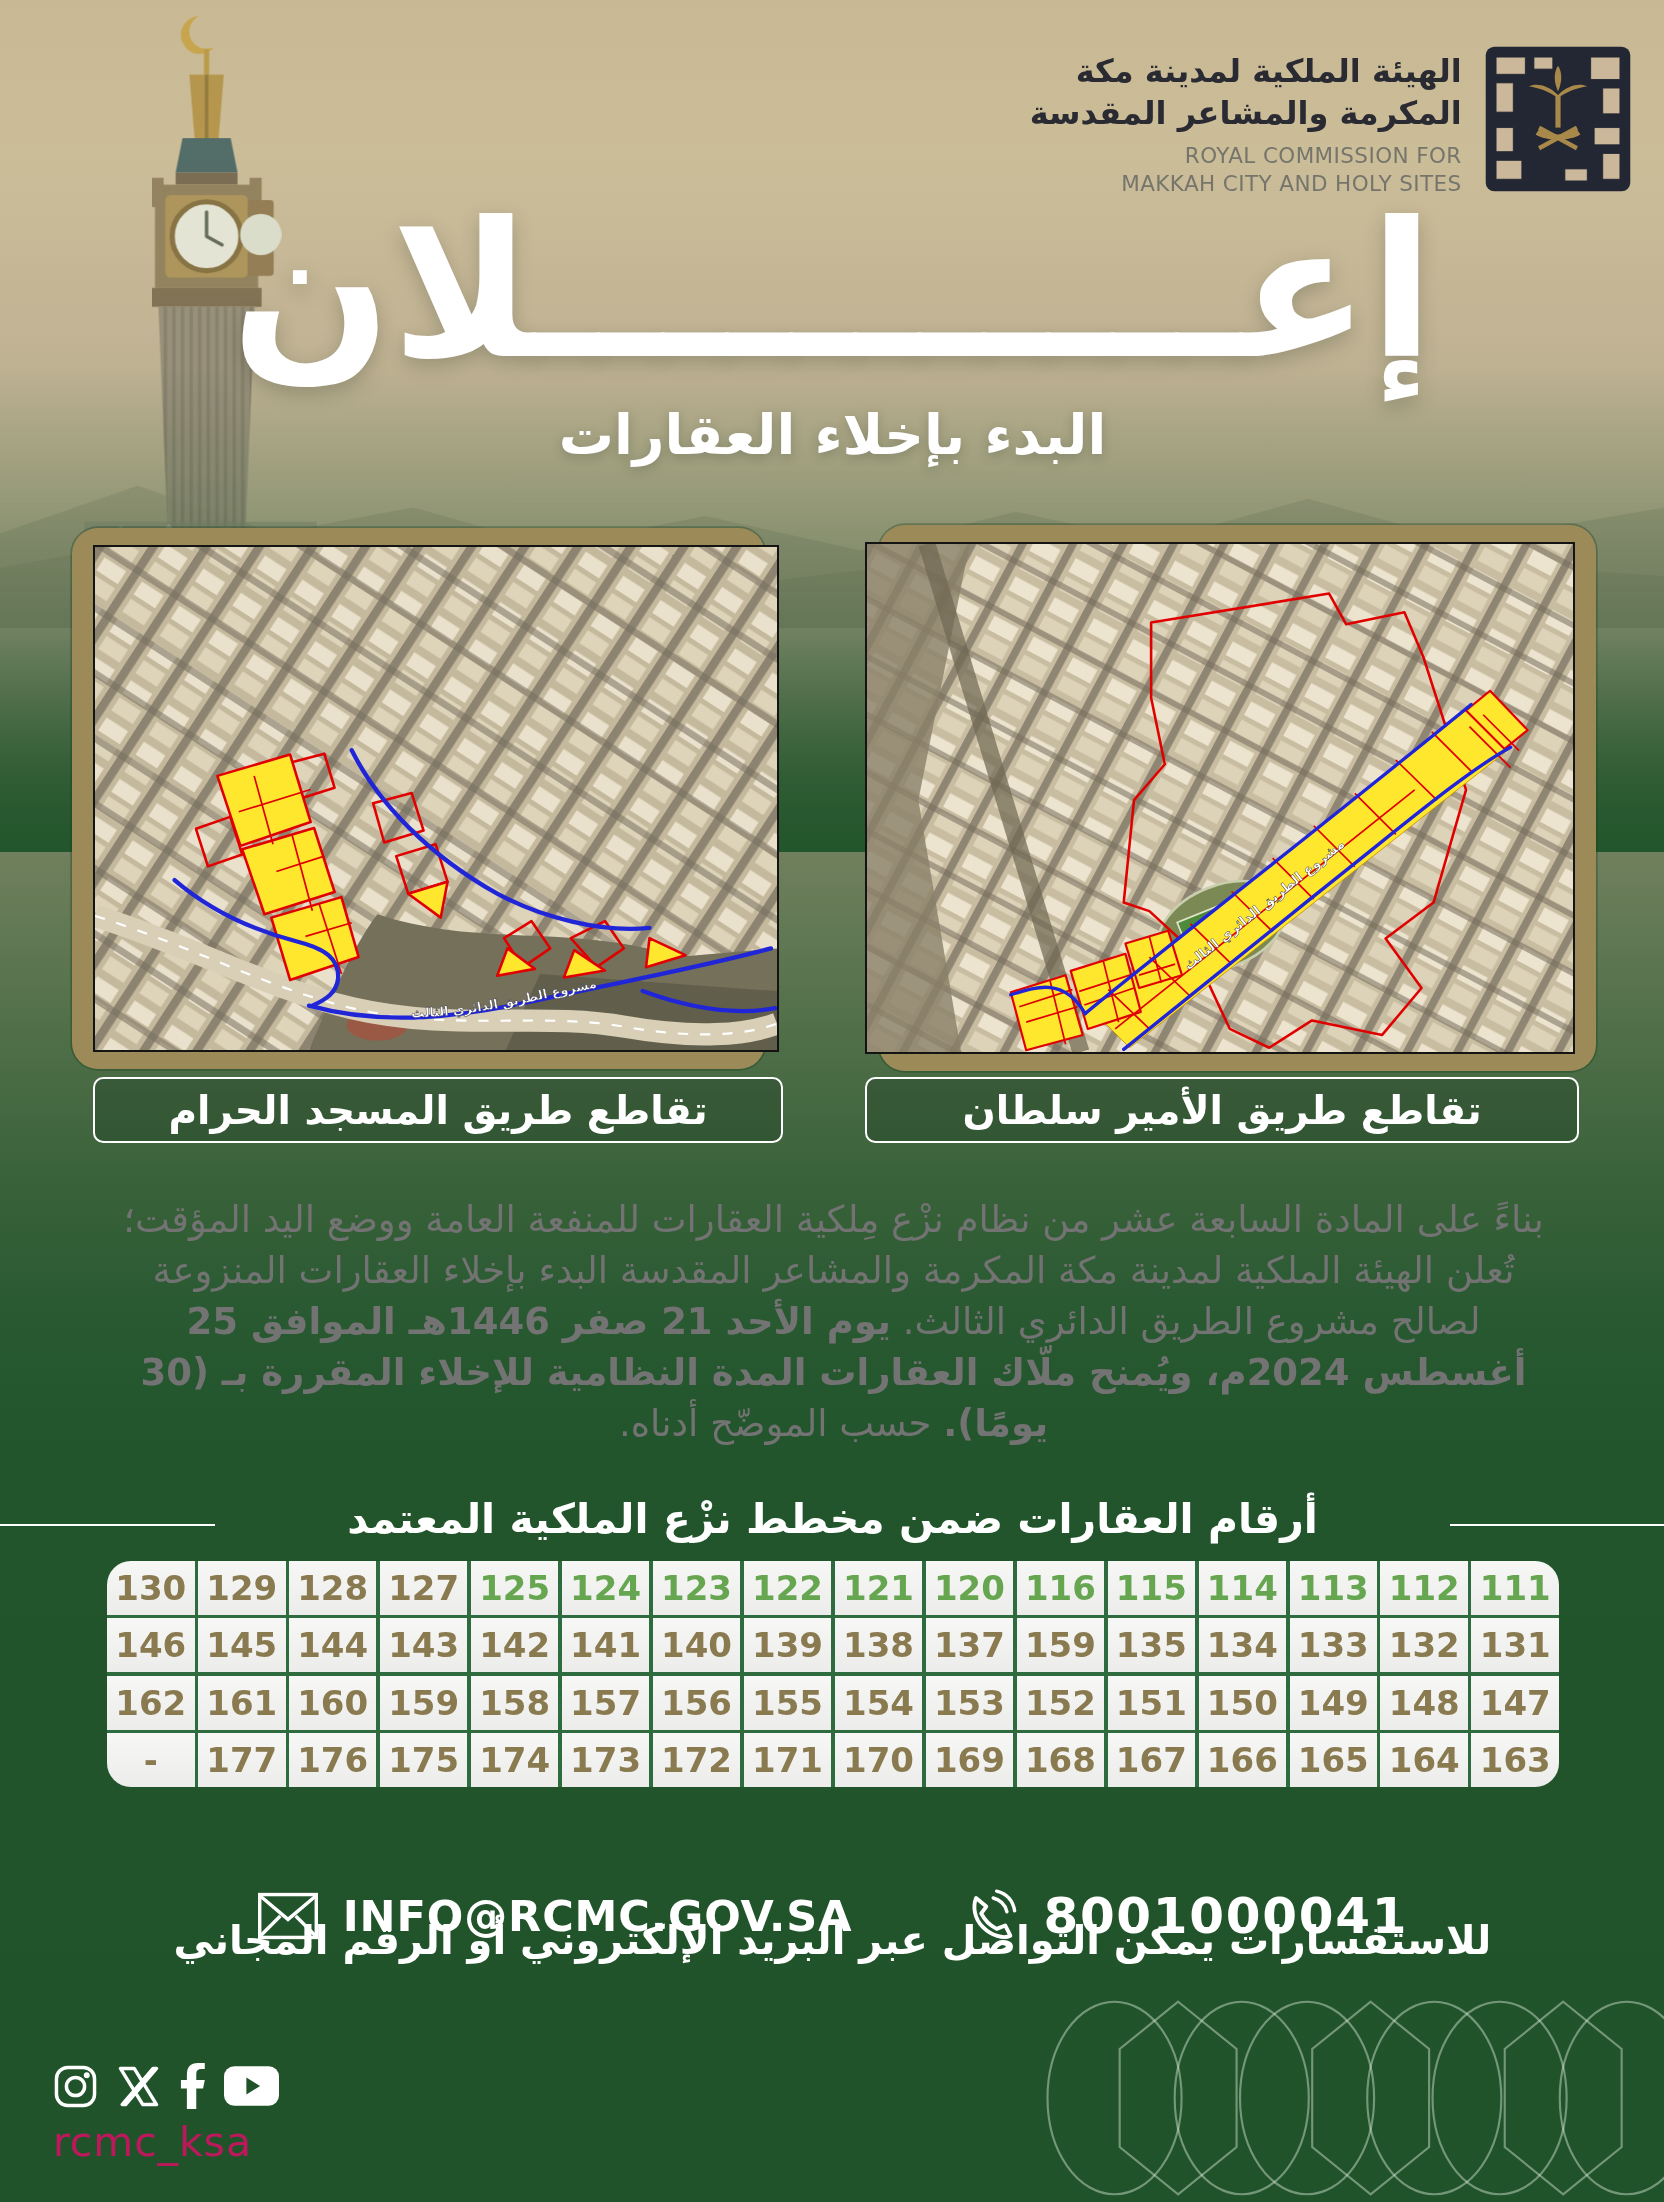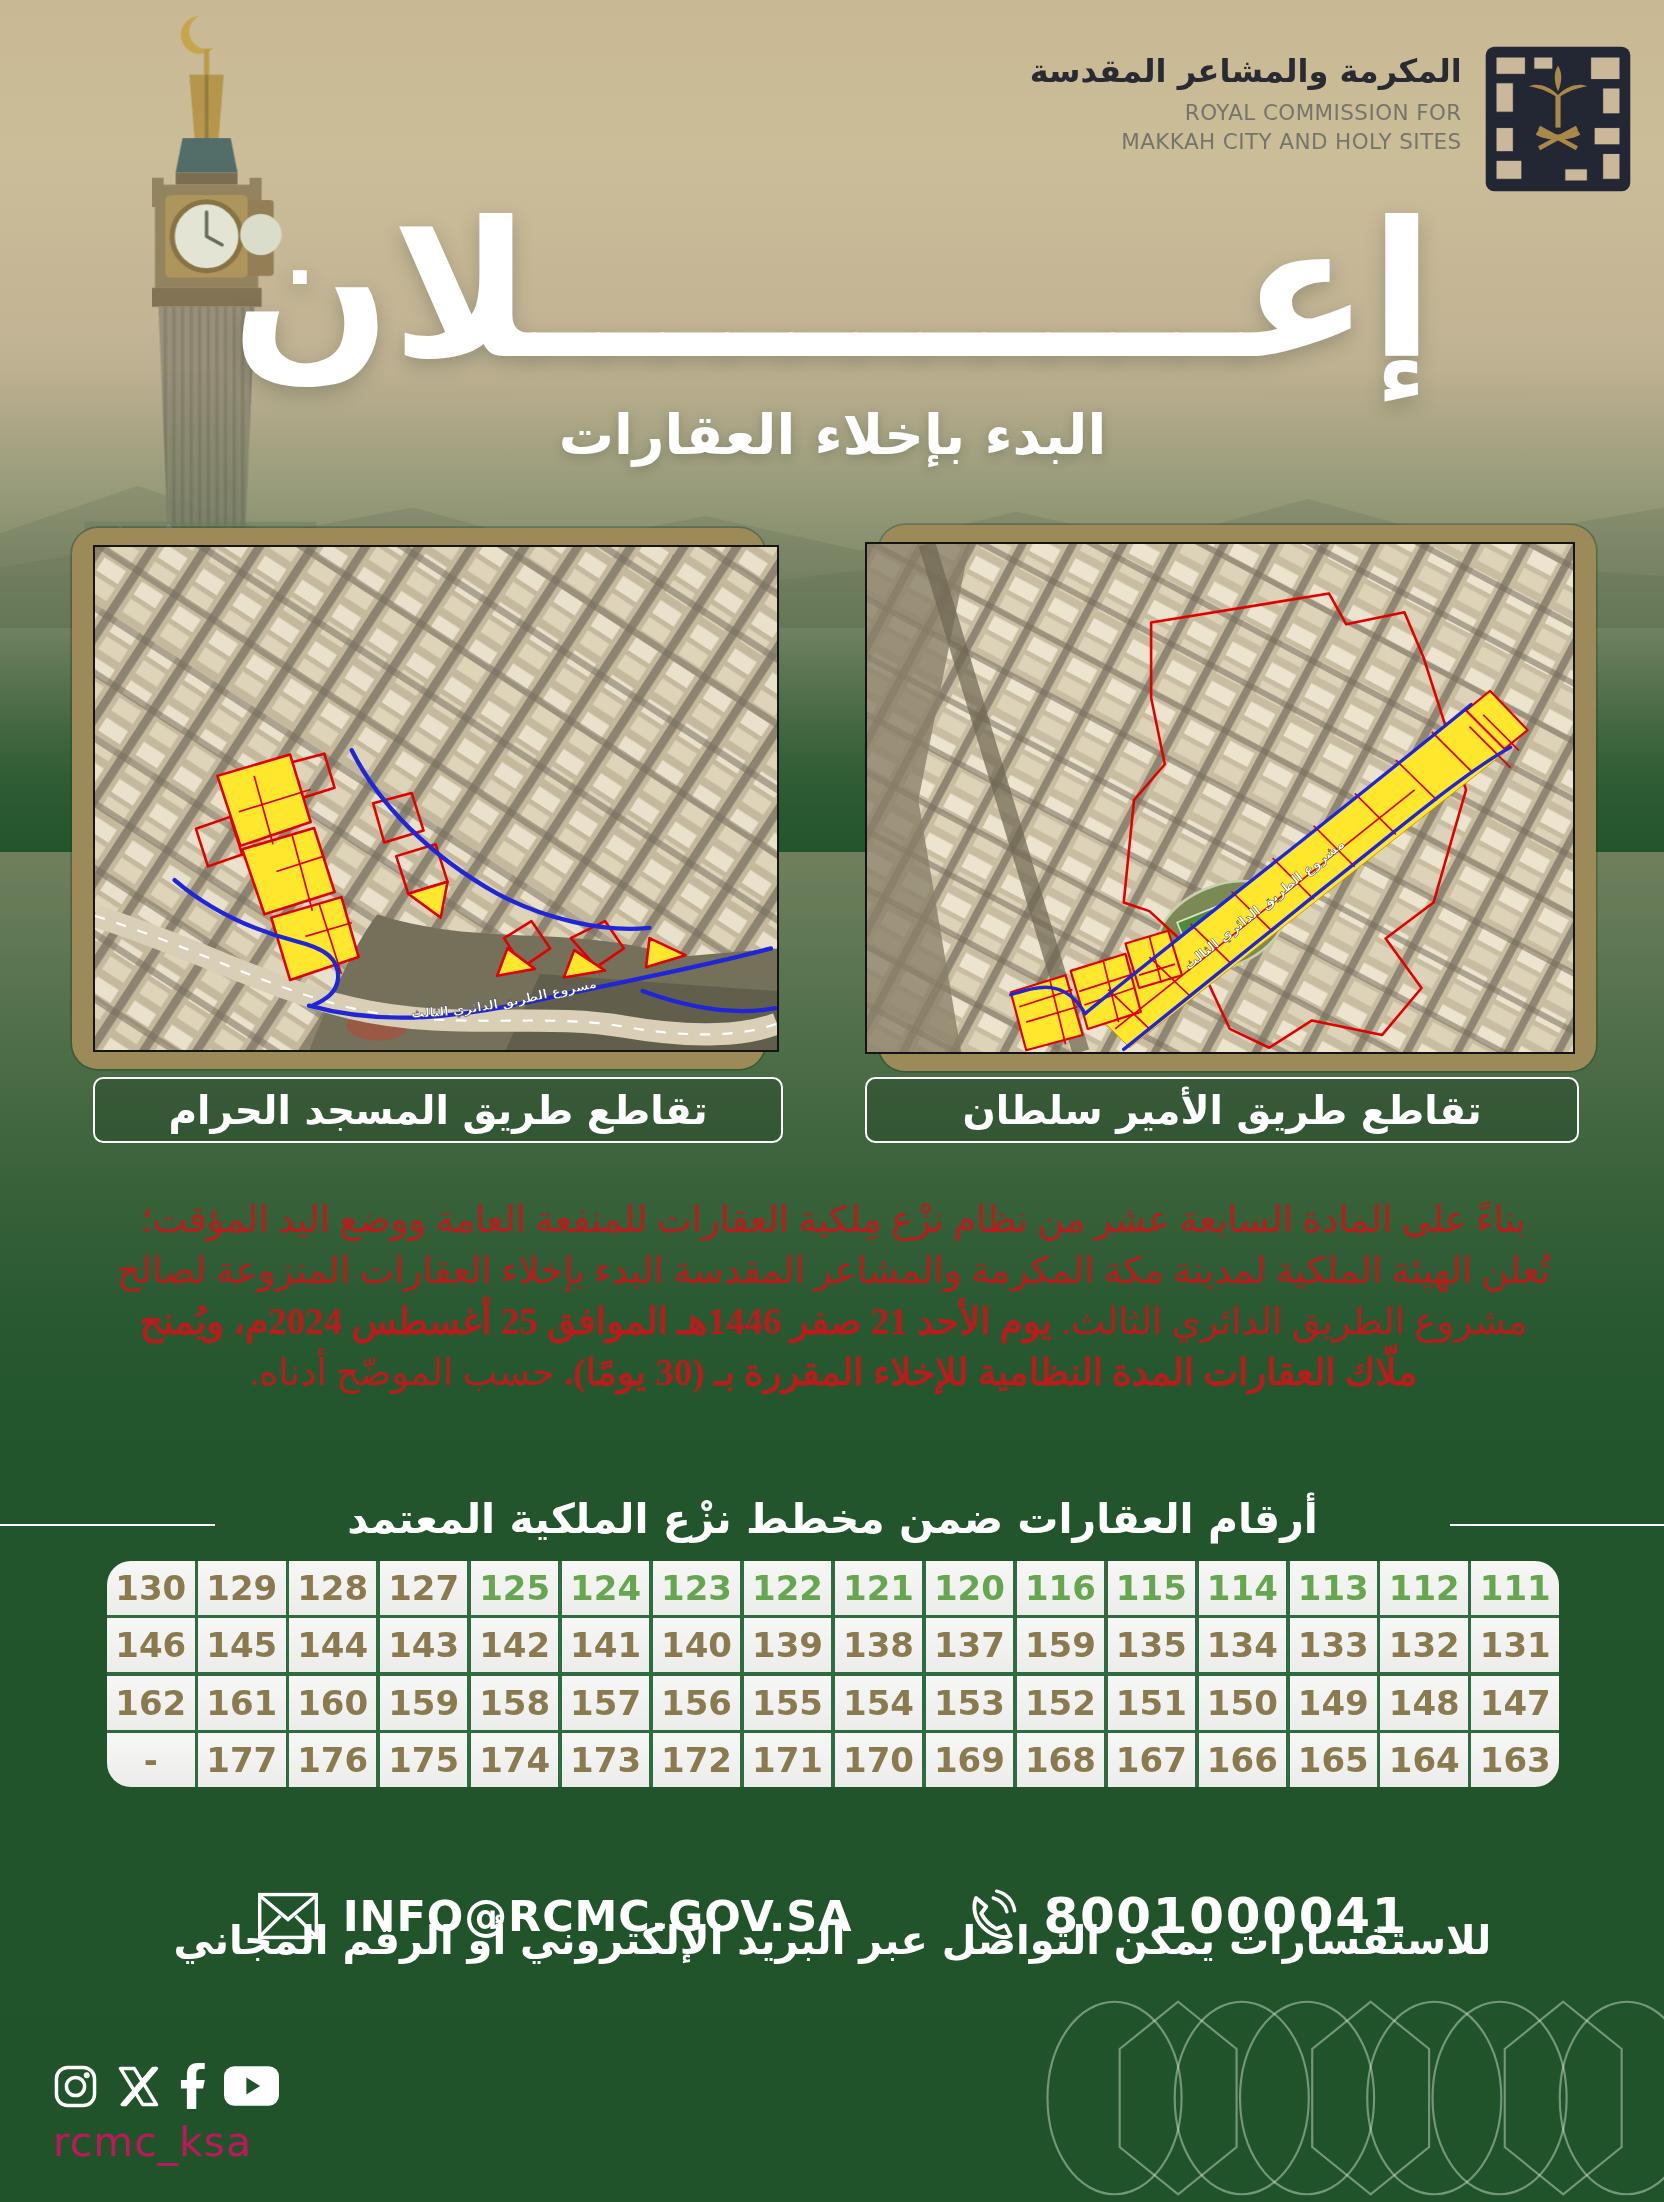--- a/index.html
+++ b/index.html
@@ -39,22 +39,22 @@
   #map-card-right .map-frame{left:13.8px;top:-17px;right:-20.6px;bottom:-17px;}
   .map-surface{position:absolute;inset:0;border:2.6px solid #141414;background:#b9ac92;}
   .map-surface svg{display:block;width:100%;height:100%;}
   
   .map-label{top:1077px;height:62px;border:2.6px solid #fff;border-radius:10.3px;
     background:rgba(10,40,18,.25);color:#fff;font-size:39px;font-weight:700;
     display:flex;align-items:center;justify-content:center;direction:rtl;}
   #label-left{left:93px;width:686px;}
   #label-right{left:865px;width:710px;}
   
-  .body-text{top:1194px;left:102px;width:1463px;color:#b91c1c;direction:rtl;
-    font-size:37px;line-height:1.38;text-align:center;font-weight:500;font-family:Liberation Serif, serif;}
+  .body-text{top:1194px;left:102px;width:1463px;color:#737373;direction:rtl;
+    font-size:37px;line-height:1.38;text-align:center;font-weight:500;}
   .body-text b{font-weight:800;}
   
   .section-heading{top:1495px;left:0;width:1665px;display:flex;align-items:center;
     justify-content:space-between;gap:29px;direction:rtl;}
   .section-heading .rule{height:2.6px;width:215px;background:#fff;margin-top:12px;}
   .section-heading .txt{color:#fff;font-size:41px;font-weight:800;white-space:nowrap;}
   
   .parcel-table{top:1561px;left:107px;width:1452px;display:grid;
     grid-template-columns:repeat(16,1fr);gap:3.4px;background:#2e6b3e;
     border-radius:24px;overflow:hidden;direction:ltr;padding:0;}
@@ -119,20 +119,21 @@
     </g>
     <rect x="18" y="596" width="270" height="64" fill="#7d8370" opacity=".55"></rect>
   </g>
 </svg>
 
 <div id="photo-fade" class="abs"></div>
 
 <div class="abs header">
   <div class="org-text">
     <div class="org-ar">
+      <div>الهيئة الملكية لمدينة مكة</div>
       <div>المكرمة والمشاعر المقدسة</div>
     </div>
     <div class="org-en">
       <div>ROYAL COMMISSION FOR</div>
       <div>MAKKAH CITY AND HOLY SITES</div>
     </div>
   </div>
   <svg class="logo-mark" viewBox="0 0 172 172">
     <rect x="2" y="2" width="168" height="168" rx="10" fill="#232733"></rect>
     <g stroke="#232733" fill="#cbb79a">

